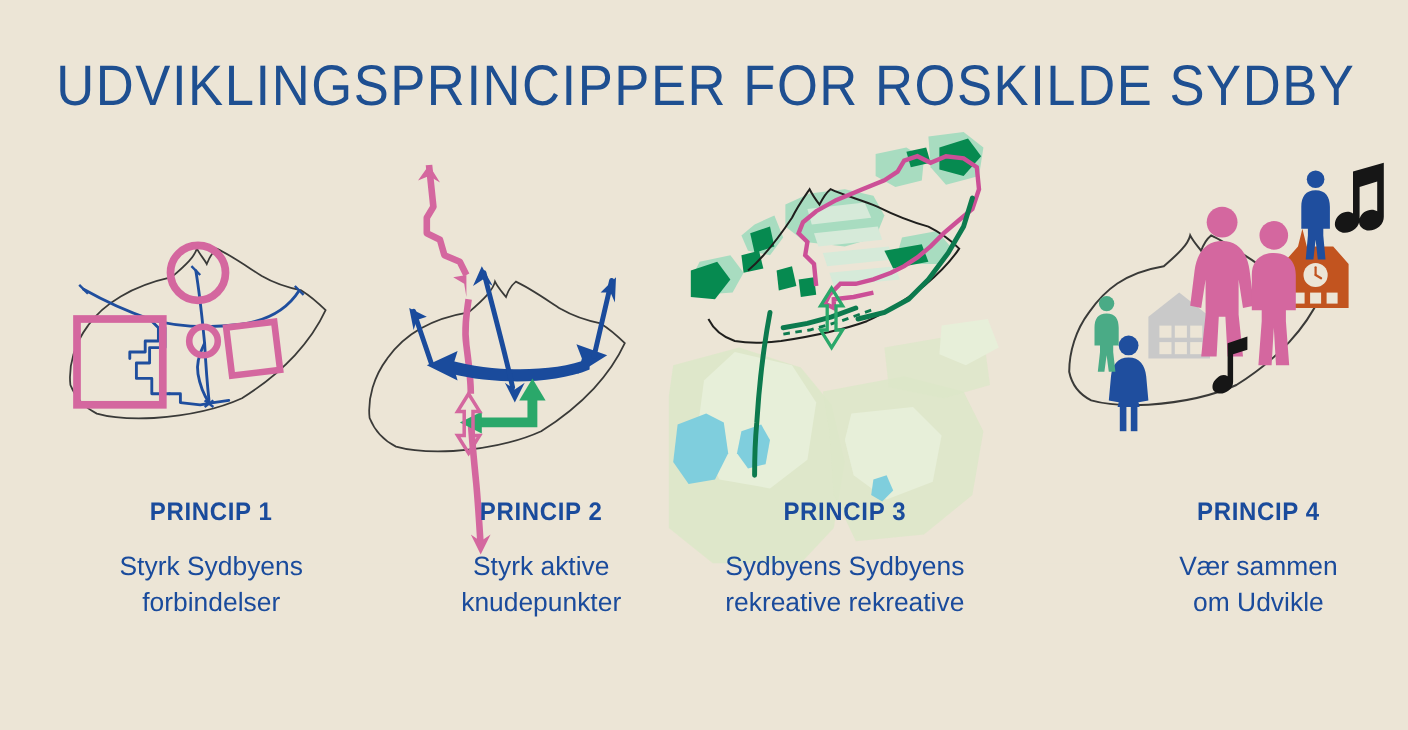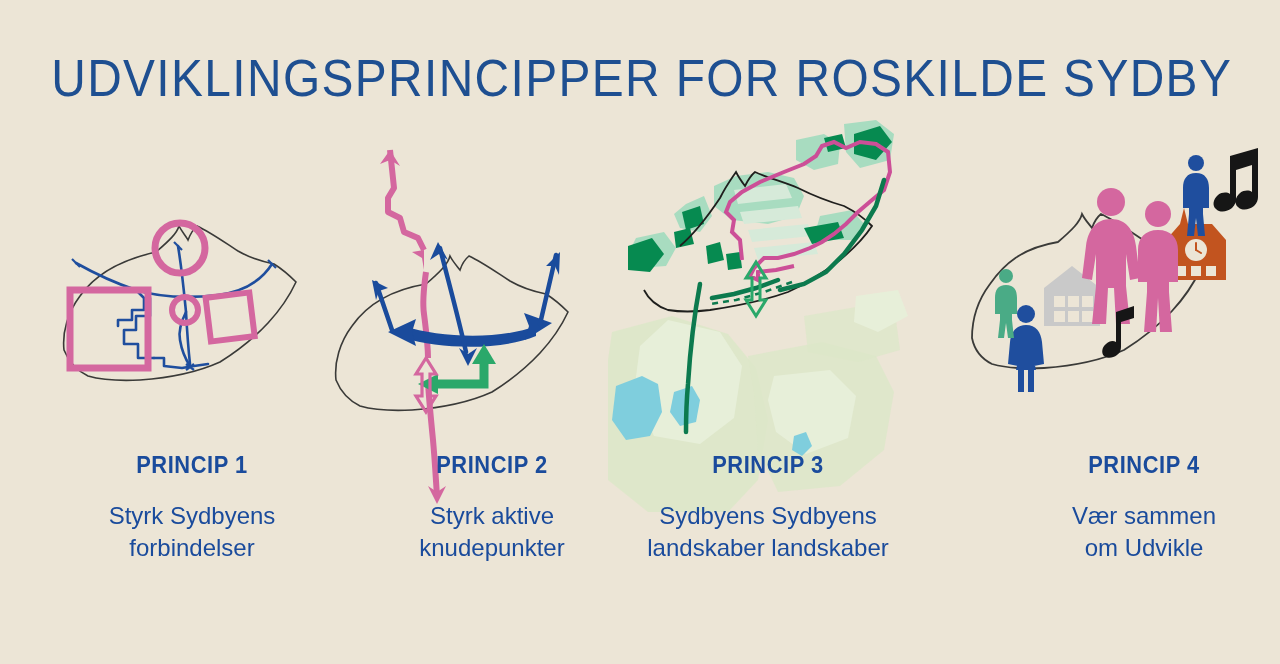--- a/index.html
+++ b/index.html
@@ -270,21 +270,21 @@
 
         <g fill="none" stroke="#2aa86a" stroke-width="3" stroke-linejoin="miter">
           <path d="M148 142 L138 158 L144 158 L144 180 L138 180 L148 196 L158 180 L152 180 L152 158 L158 158 Z"></path>
         </g>
       </svg>
     </div>
     <div class="panel-caption">
       <div class="principle-label">PRINCIP 3</div>
       <div class="principle-desc">
         <span class="line">Sydbyens Sydbyens</span>
-        <span class="line">landskaber landskaber</span>
+        <span class="line">rekreative rekreative</span>
       </div>
     </div>
   </div>
 
   <div class="panel" id="panel-4">
     <div class="panel-graphic">
       <svg width="320" height="330" viewBox="0 0 320 330" xmlns="http://www.w3.org/2000/svg">
 
         <path fill="none" stroke="#3a3a38" stroke-width="1.8" d="M74 122 C88 110,96 102,98 94 C101 100,105 104,108 108 C110 102,112 98,117 94
              C130 100,144 110,158 119 C170 126,184 130,194 132

